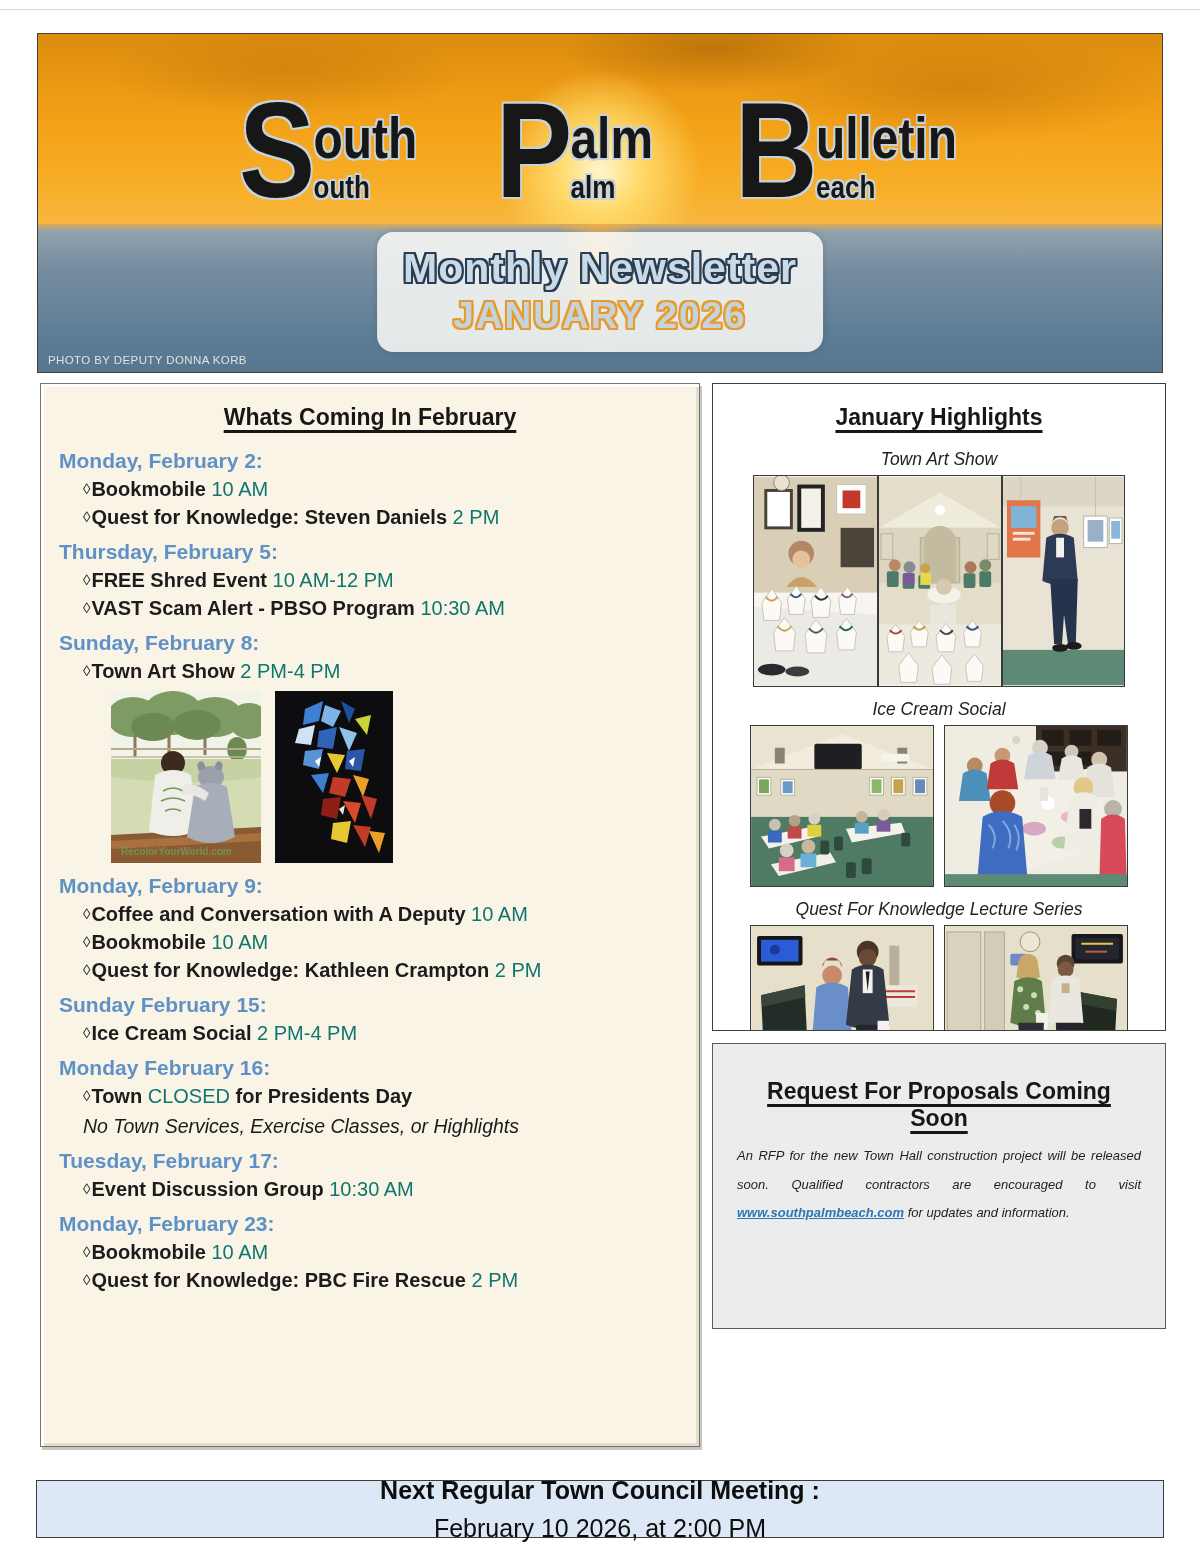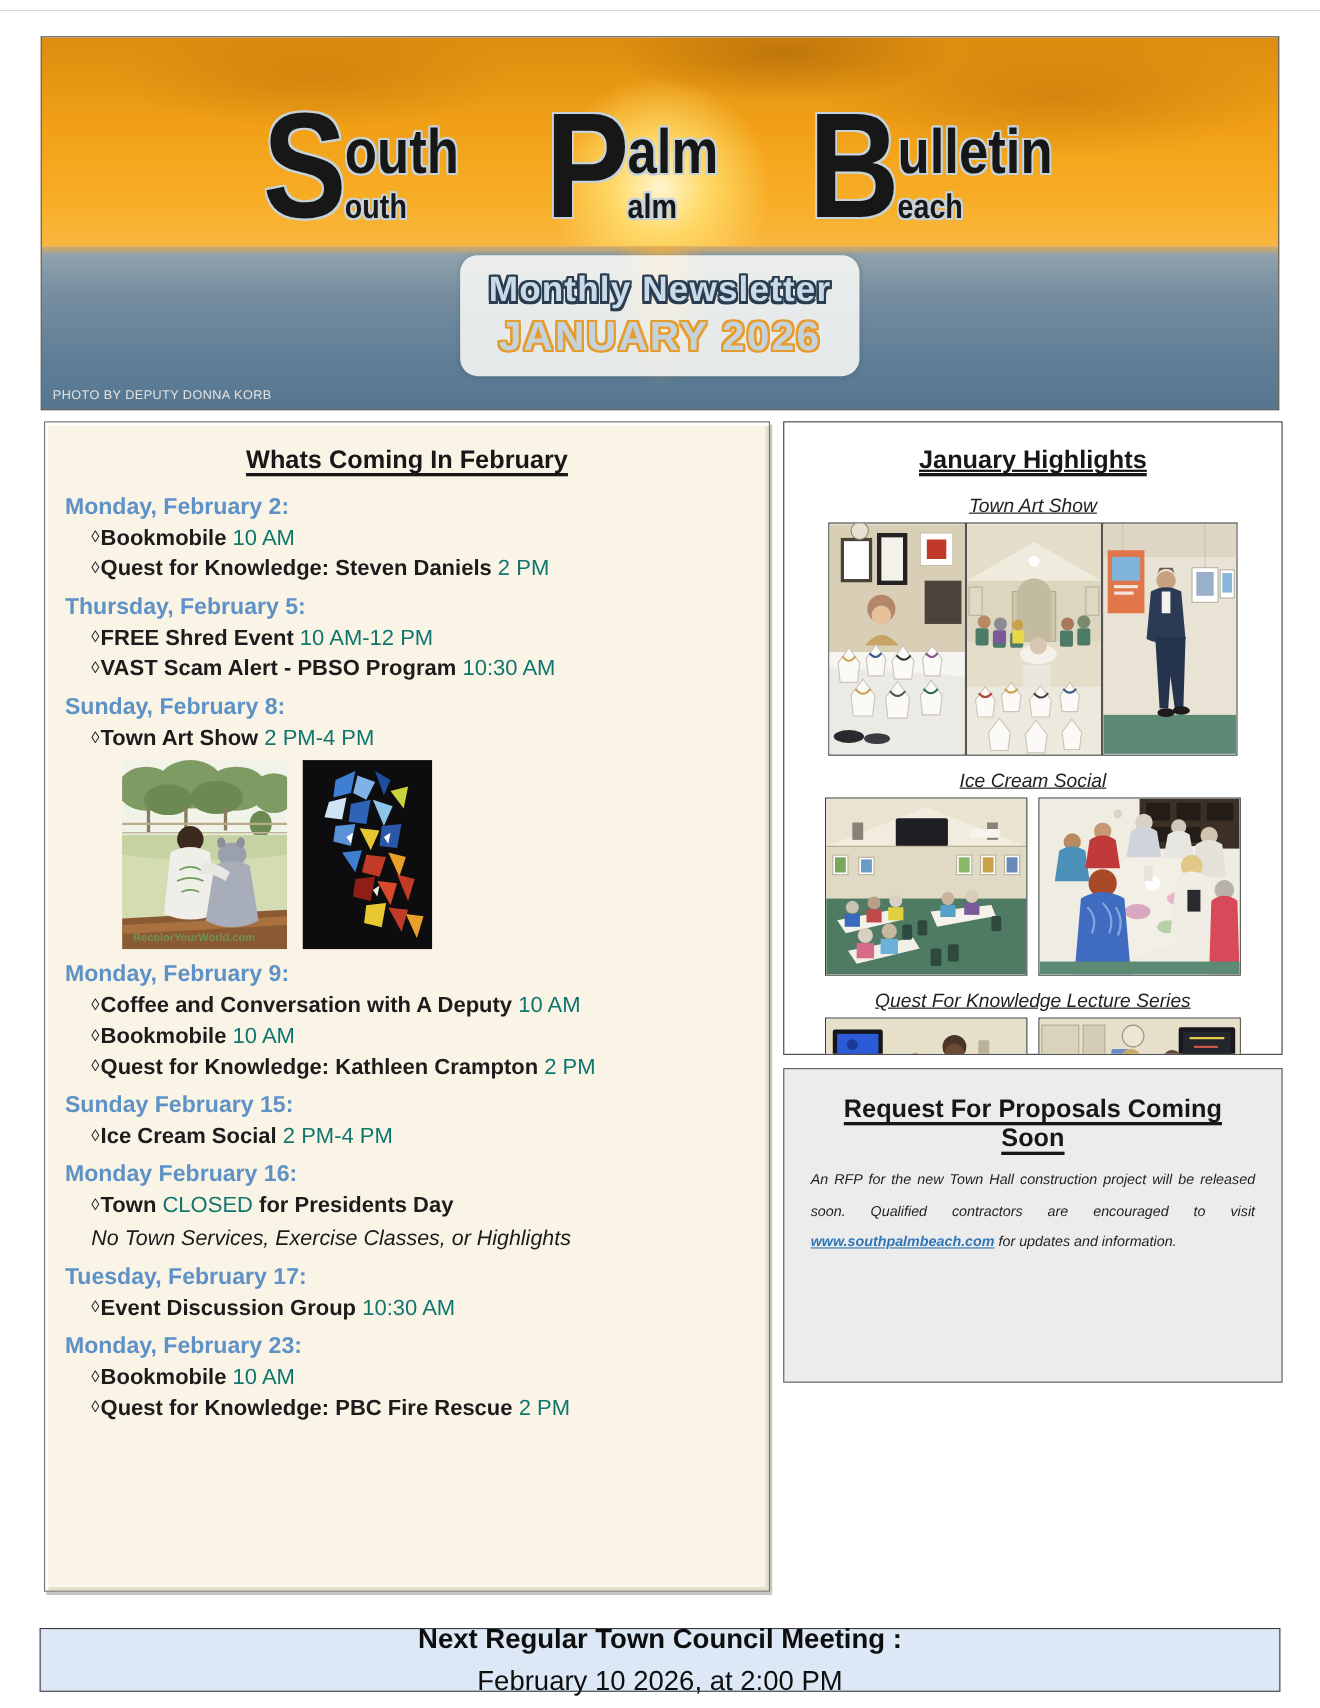--- a/index.html
+++ b/index.html
@@ -31,21 +31,21 @@
   .logo-group { display:flex; align-items:flex-end; transform:scaleX(.84); font-weight:700; color:#171717;
     text-shadow:-2px -2px 0 #c7d3d9, 2px -2px 0 #c7d3d9, -2px 2px 0 #c7d3d9, 2px 2px 0 #c7d3d9, 0 2px 0 #c7d3d9, 0 -2px 0 #c7d3d9, 2px 0 0 #c7d3d9, -2px 0 0 #c7d3d9; }
   .big-letter { font-size:136px; line-height:.8; letter-spacing:-4px; }
   .word-col { display:flex; flex-direction:column; padding-bottom:2px; margin-left:2px; }
   .word-top { font-size:57px; line-height:1; }
   .word-bottom { font-size:31px; line-height:1; margin-top:5px; }
 
   .badge { position:absolute; top:198px; left:50%; transform:translateX(-50%);
     min-width:336px; padding:13px 26px 15px; border-radius:16px;
     background:rgba(252,251,248,.85); text-align:center; box-shadow:0 0 6px rgba(0,0,0,.15); }
-  .badge-line1 { font-size:32px; font-weight:700; letter-spacing:1px; color:#c9dbe8;
+  .badge-line1 { font-size:41px; font-weight:700; letter-spacing:1px; color:#c9dbe8;
     text-shadow:-2px -2px 0 #2b3c50, 2px -2px 0 #2b3c50, -2px 2px 0 #2b3c50, 2px 2px 0 #2b3c50, 0 2px 0 #2b3c50, 0 -2px 0 #2b3c50, 2px 0 0 #2b3c50, -2px 0 0 #2b3c50; }
   .badge-line2 { font-size:37px; font-weight:700; letter-spacing:2px; margin-top:3px; color:#c5d3dc;
     text-shadow:-2px -2px 0 #e79b2c, 2px -2px 0 #e79b2c, -2px 2px 0 #e79b2c, 2px 2px 0 #e79b2c, 0 2px 0 #e79b2c, 0 -2px 0 #e79b2c, 2px 0 0 #e79b2c, -2px 0 0 #e79b2c; }
   .credit { position:absolute; left:10px; bottom:6px; color:#e2e2e0; font-size:11.5px; letter-spacing:.4px; }
 
   
   .content { display:flex; gap:12px; margin:10px 34px 0 40px; }
   .left-panel { width:660px; height:1064px; background:#faf4e6; padding:12px 18px 10px; overflow:hidden;
     border:1px solid #737373;
     box-shadow: inset 3px 3px 0 #fffef8, inset -3px -3px 0 #e4ddcb, 2px 3px 0 #c6c6c1; }
@@ -55,27 +55,27 @@
   .event-item { font-size:20px; margin:5px 0 5px 24px; color:#1c1c1c; }
   .bullet { font-size:15px; margin-right:1px; position:relative; top:-2px; color:#1c1c1c; }
   .ev-name { font-weight:700; }
   .ev-red { font-weight:400; color:#0f766e; }
   .ev-time { font-weight:400; color:#0f766e; }
   .note { font-style:italic; font-size:19.5px; margin:7px 0 7px 24px; color:#1a1a1a; }
   .art-row { display:flex; gap:14px; margin:8px 0 6px 52px; }
   .art-row svg { display:block; }
 
   .right-col { flex:1; display:flex; flex-direction:column; }
-  .highlights-box { height:576px; border:1px solid #3f3f3f; background:#fff; padding:12px 14px; overflow:hidden;text-decoration:underline; }
+  .highlights-box { height:648px; border:1px solid #3f3f3f; background:#fff; padding:12px 14px; overflow:hidden; }
   .caption { font-style:italic; font-size:17.5px; text-align:center; color:#222; margin:12px 0 5px; }
   .photo-strip { display:flex; justify-content:center; gap:0; }
   .photo-pair { display:flex; justify-content:center; gap:10px; }
   svg.photo { display:block; border:1px solid #3a3a3a; }
 
-  .rfp-box { height:286px; margin-top:12px; border:1px solid #5a5a5a; background:#ececec; padding:8px 24px; overflow:hidden; }
+  .rfp-box { height:286px; margin-top:12px; border:1px solid #5a5a5a; background:#ececec; padding:20px 24px; overflow:hidden; }
   .rfp-box h2.box-title { margin:14px 0 10px; }
   .rfp-text { font-size:13px; line-height:2.2; text-align:justify; color:#1e1e1e; margin-top:6px;font-style:italic; }
   .rfp-link { color:#2e75b6; font-weight:700; text-decoration:underline; cursor:pointer; }
 
   
   .footer { margin:33px 36px 0; height:58px; background:#dce8f6; border:1px solid #3c3c3c;
     display:flex; align-items:center; justify-content:center; gap:9px; font-size:25px; color:#0e0e0e;flex-direction:column; }
   .footer .f-label { font-weight:700; }
 </style>
 </head>

